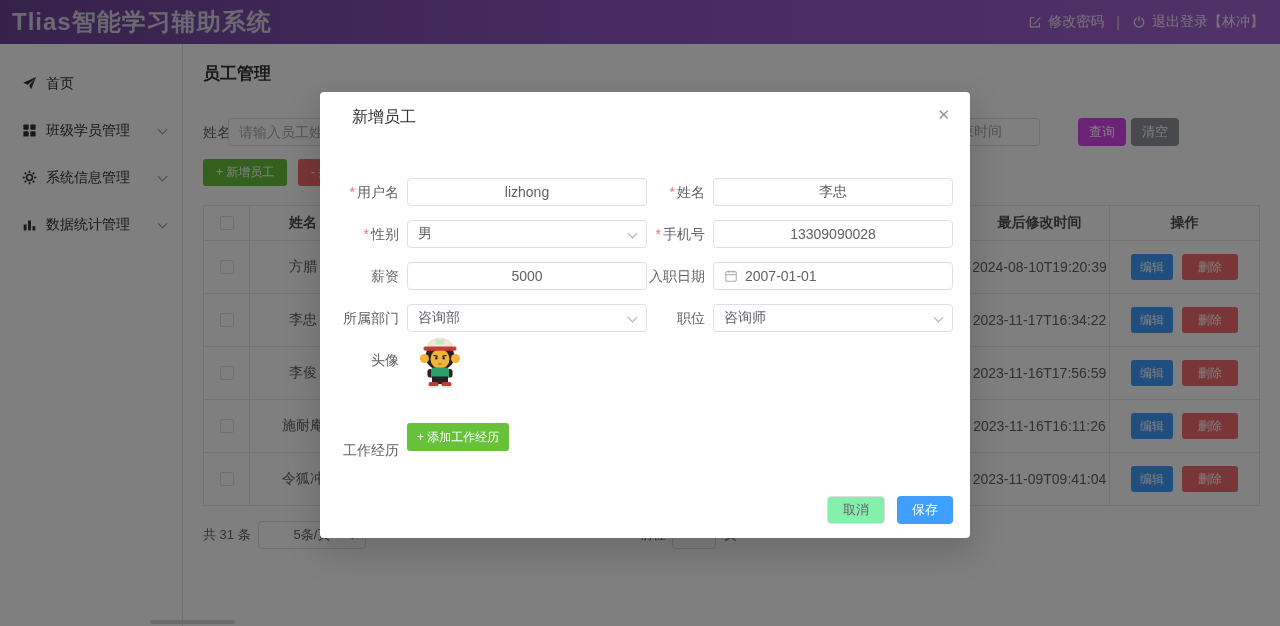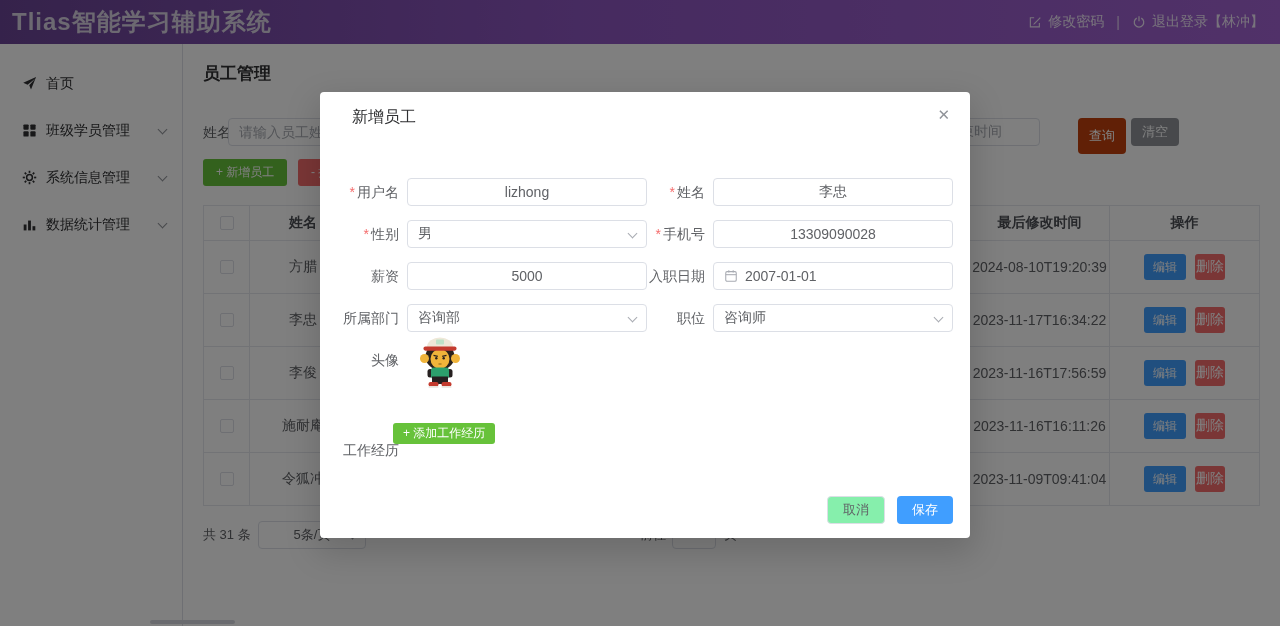--- a/index.html
+++ b/index.html
@@ -32,36 +32,36 @@
          font-size:14px; color:#606266; font-family:inherit; background:#fff; }
   .ipt::placeholder { color:#a8abb2; }
   .search-label { position:absolute; left:203px; top:118px; line-height:28px; font-size:14px; color:#606266; }
   .name-input { position:absolute; left:228px; top:118px; width:180px; }
   .range-picker { position:absolute; left:780px; top:118px; width:260px; height:28px;
                   border:1px solid #dcdfe6; border-radius:4px; background:#fff;
                   display:flex; align-items:center; font-size:14px; color:#a8abb2; }
   .range-picker .rp-part { width:118px; text-align:center; }
   .range-picker .rp-sep { width:16px; text-align:center; color:#a8abb2; }
   .btn { border:none; border-radius:4px; color:#fff; cursor:pointer; font-family:inherit; }
-  .btn-query { position:absolute; left:1078px; top:118px; width:48px; height:36px; background:#c2410c; font-size:13px; }
+  .btn-query { position:absolute; left:1078px; top:118px; width:48px; height:28px; background:#d946ef; font-size:13px; }
   .btn-clear { position:absolute; left:1131px; top:118px; width:48px; height:28px; background:#909399; font-size:13px; }
   .btn-add  { position:absolute; left:203px; top:159px; height:27px; padding:0 13px; background:#67c23a; font-size:12px; border-radius:3px; }
   .btn-bdel { position:absolute; left:298px; top:159px; height:27px; padding:0 13px; background:#f56c6c; font-size:12px; border-radius:3px; }
 
   
   .emp-table { position:absolute; left:203px; top:205px; width:1057px;
                border-top:1px solid #e4e7ed; border-left:1px solid #e4e7ed; font-size:14px; }
   .t-row { display:grid; grid-template-columns:46px 107px 613px 140px 150px; }
   .t-cell { border-right:1px solid #e4e7ed; border-bottom:1px solid #e4e7ed;
             display:flex; align-items:center; justify-content:center; color:#606266; }
   .t-head .t-cell { height:35px; font-weight:600; color:#4c4f55; }
   .t-body .t-cell { height:53px; }
   .checkbox { width:14px; height:14px; border:1px solid #dcdfe6; border-radius:2px; background:#fff; cursor:pointer; }
   .btn-edit { width:42px; height:26px; background:#409eff; font-size:12px; border-radius:3px; }
-  .btn-delete { width:30px; height:26px; background:#f56c6c; font-size:14px; border-radius:3px; margin-left:9px; }
+  .btn-delete { width:56px; height:26px; background:#f56c6c; font-size:12px; border-radius:3px; margin-left:9px; }
 
   
   .pg-total { position:absolute; left:203px; top:521px; line-height:28px; font-size:13px; color:#606266; }
   .pg-size { position:absolute; left:258px; top:521px; width:108px; height:28px; border:1px solid #dcdfe6;
              border-radius:4px; background:#fff; display:flex; align-items:center; justify-content:center;
              font-size:13px; color:#606266; cursor:pointer; }
   .pg-size .chev { position:absolute; right:9px; margin:0; margin-top:-2px; }
   .pg-goto-label { position:absolute; left:640px; top:521px; line-height:28px; font-size:13px; color:#606266; }
   .pg-goto-input { position:absolute; left:672px; top:521px; width:44px; text-align:center; }
   .pg-goto-suffix { position:absolute; left:724px; top:521px; line-height:28px; font-size:13px; color:#606266; }
@@ -79,21 +79,21 @@
   .f-label2 { width:66px; }
   .star { color:#f56c6c; margin-right:2px; }
   .f-wrap { position:relative; width:240px; }
   .f-input { width:240px;text-align:center; }
   .sel-chev { position:absolute; right:11px; top:10px; width:7px; height:7px;
               border-right:1.3px solid #a8abb2; border-bottom:1.3px solid #a8abb2; transform:rotate(45deg); pointer-events:none; }
   .sel-box { display:flex; align-items:center; cursor:pointer; }
   .date-box { display:flex; align-items:center; gap:7px; }
   .date-box svg { width:14px; height:14px; color:#a8abb2; flex:none; }
   .avatar-img { position:absolute; left:97px; top:239px; width:46px; height:58px; cursor:pointer; }
-  .add-exp { position:absolute; left:73px; top:331px; height:21px; padding:0 10px; background:#67c23a;
+  .add-exp { position:absolute; left:87px; top:331px; height:28px; padding:0 10px; background:#67c23a;
              color:#fff; font-size:12px; border-radius:3px; border:none; cursor:pointer; font-family:inherit; }
   .modal-footer { position:absolute; right:17px; top:404px; display:flex; gap:12px; }
   .btn-cancel { height:28px; padding:0 15px; border:1px solid #dcdfe6; background:#86efac; color:#606266;
                 border-radius:4px; font-size:13px; cursor:pointer; font-family:inherit; }
   .btn-save { height:28px; padding:0 15px; background:#409eff; color:#fff; border:none;
               border-radius:4px; font-size:13px; cursor:pointer; font-family:inherit; }
 </style>
 </head>
 <body>
 

